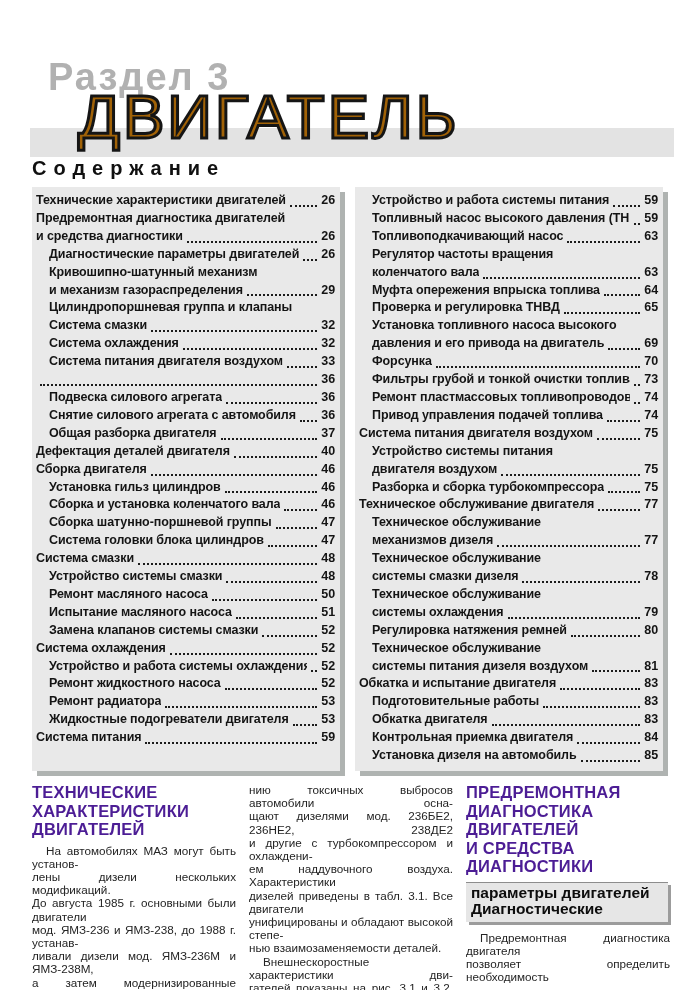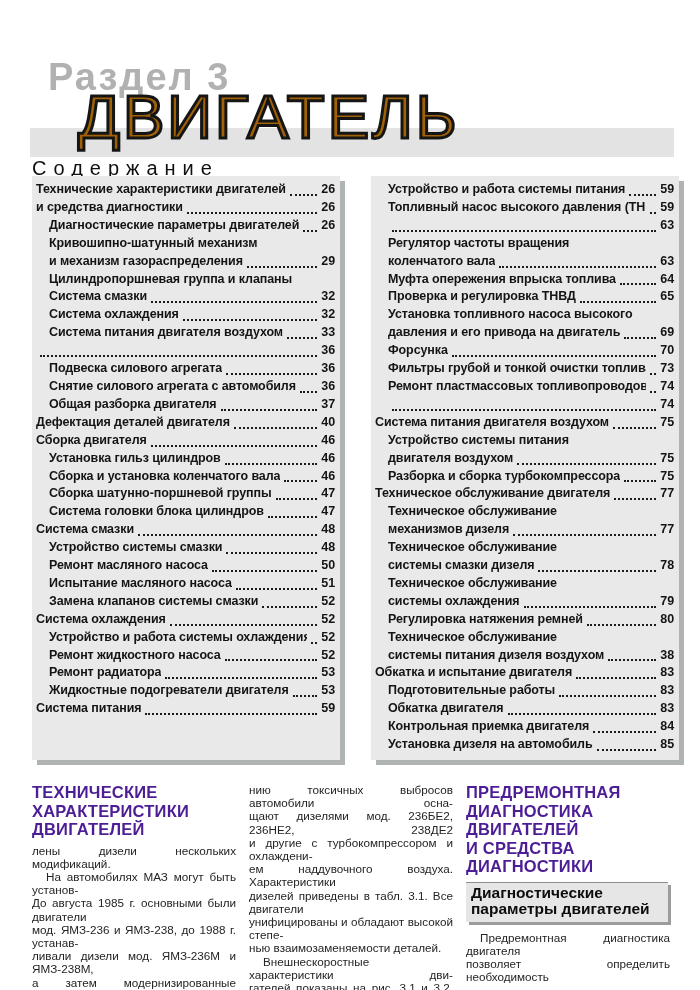--- a/index.html
+++ b/index.html
@@ -12,25 +12,25 @@
   .section-label{
     position:absolute;left:48px;top:58px;font-size:38px;line-height:1;
     font-weight:800;color:#b1b1b1;letter-spacing:2px;white-space:nowrap;
   }
   .main-title{
     position:absolute;left:78px;top:86px;font-size:62px;line-height:1;
     font-weight:400;color:#a16207;-webkit-text-stroke:3px #151515;
     letter-spacing:3px;white-space:nowrap;z-index:2;text-align:center;
   }
   .contents-heading{
-    position:absolute;left:32px;top:157px;font-size:20px;font-weight:400;
+    position:absolute;left:32px;top:157px;font-size:20px;font-weight:700;
     letter-spacing:7px;color:#101010;white-space:nowrap;text-align:center;
   }
   
-  .toc{position:absolute;left:32px;top:176px;display:flex;gap:31px;}
+  .toc{position:absolute;left:32px;top:187px;display:flex;gap:15px;}
   .toc-col{
     width:308px;box-sizing:border-box;background:#e9e9e9;
     box-shadow:5px 5px 0 #afb3b1;padding:5px 5px 6px 4px;
   }
   .toc-row{
     display:flex;align-items:flex-end;line-height:17.9px;
     font-size:12.5px;font-weight:700;color:#141414;letter-spacing:-0.1px;
   }
   .toc-row.indent{padding-left:13px;}
   .toc-row .t{white-space:nowrap;overflow:hidden;}
@@ -70,20 +70,23 @@
 <div class="contents-heading">Содержание</div>
 
 <div class="toc">
   <div class="toc-col">
       <div class="toc-row">
         <span class="t">Технические характеристики двигателей</span>
         <span class="dots"></span>
         <span class="pg">26</span>
       </div>
       <div class="toc-row">
+        <span class="t">Предремонтная диагностика двигателей</span>
+      </div>
+      <div class="toc-row">
         <span class="t">и средства диагностики</span>
         <span class="dots"></span>
         <span class="pg">26</span>
       </div>
       <div class="toc-row indent">
         <span class="t">Диагностические параметры двигателей</span>
         <span class="dots"></span>
         <span class="pg">26</span>
       </div>
       <div class="toc-row indent">
@@ -222,20 +225,21 @@
         <span class="t">Устройство и работа системы питания</span>
         <span class="dots"></span>
         <span class="pg">59</span>
       </div>
       <div class="toc-row indent">
         <span class="t">Топливный насос высокого давления (ТНВД)</span>
         <span class="dots"></span>
         <span class="pg">59</span>
       </div>
       <div class="toc-row indent">
+        <span class="t">Топливоподкачивающий насос</span>
         <span class="dots"></span>
         <span class="pg">63</span>
       </div>
       <div class="toc-row indent">
         <span class="t">Регулятор частоты вращения</span>
       </div>
       <div class="toc-row indent">
         <span class="t">коленчатого вала</span>
         <span class="dots"></span>
         <span class="pg">63</span>
@@ -267,20 +271,21 @@
         <span class="t">Фильтры грубой и тонкой очистки топлива</span>
         <span class="dots"></span>
         <span class="pg">73</span>
       </div>
       <div class="toc-row indent">
         <span class="t">Ремонт пластмассовых топливопроводов</span>
         <span class="dots"></span>
         <span class="pg">74</span>
       </div>
       <div class="toc-row indent">
+        <span class="t">Привод управления подачей топлива</span>
         <span class="dots"></span>
         <span class="pg">74</span>
       </div>
       <div class="toc-row">
         <span class="t">Система питания двигателя воздухом</span>
         <span class="dots"></span>
         <span class="pg">75</span>
       </div>
       <div class="toc-row indent">
         <span class="t">Устройство системы питания</span>
@@ -328,21 +333,21 @@
         <span class="t">Регулировка натяжения ремней</span>
         <span class="dots"></span>
         <span class="pg">80</span>
       </div>
       <div class="toc-row indent">
         <span class="t">Техническое обслуживание</span>
       </div>
       <div class="toc-row indent">
         <span class="t">системы питания дизеля воздухом</span>
         <span class="dots"></span>
-        <span class="pg">38</span>
+        <span class="pg">81</span>
       </div>
       <div class="toc-row">
         <span class="t">Обкатка и испытание двигателя</span>
         <span class="dots"></span>
         <span class="pg">83</span>
       </div>
       <div class="toc-row indent">
         <span class="t">Подготовительные работы</span>
         <span class="dots"></span>
         <span class="pg">83</span>
@@ -361,40 +366,40 @@
         <span class="t">Установка дизеля на автомобиль</span>
         <span class="dots"></span>
         <span class="pg">85</span>
       </div>
     </div>
 </div>
 
 <div class="articles">
   <div class="art-col">
       <div class="art-heading">ТЕХНИЧЕСКИЕ<br>ХАРАКТЕРИСТИКИ<br>ДВИГАТЕЛЕЙ</div>
+      <div class="body-line first-indent">На автомобилях МАЗ могут быть установ-</div>
       <div class="body-line">лены дизели нескольких модификаций.</div>
-      <div class="body-line first-indent">На автомобилях МАЗ могут быть установ-</div>
       <div class="body-line">До августа 1985 г. основными были двигатели</div>
       <div class="body-line">мод. ЯМЗ-236 и ЯМЗ-238, до 1988 г. устанав-</div>
       <div class="body-line">ливали дизели мод. ЯМЗ-236М и ЯМЗ-238М,</div>
       <div class="body-line">а затем модернизированные двигатели мод.</div>
     </div>
   <div class="art-col">
       <div class="body-line">нию токсичных выбросов автомобили осна-</div>
       <div class="body-line">щают дизелями мод. 236БЕ2, 236НЕ2, 238ДЕ2</div>
       <div class="body-line">и другие с турбокомпрессором и охлаждени-</div>
       <div class="body-line">ем наддувочного воздуха. Характеристики</div>
       <div class="body-line">дизелей приведены в табл. 3.1. Все двигатели</div>
       <div class="body-line">унифицированы и обладают высокой степе-</div>
       <div class="body-line last">нью взаимозаменяемости деталей.</div>
       <div class="body-line first-indent">Внешнескоростные характеристики дви-</div>
       <div class="body-line">гателей показаны на рис. 3.1 и 3.2. Габарит-</div>
     </div>
   <div class="art-col">
       <div class="art-heading">ПРЕДРЕМОНТНАЯ<br>ДИАГНОСТИКА<br>ДВИГАТЕЛЕЙ<br>И СРЕДСТВА<br>ДИАГНОСТИКИ</div>
       <div class="subhead-box">
+        <div class="subhead-line">параметры двигателей</div>
         <div class="subhead-line">Диагностические</div>
-        <div class="subhead-line">параметры двигателей</div>
       </div>
       <div class="body-line first-indent">Предремонтная диагностика двигателя</div>
       <div class="body-line">позволяет определить необходимость</div>
     </div>
 </div>
 
 </body></html>

